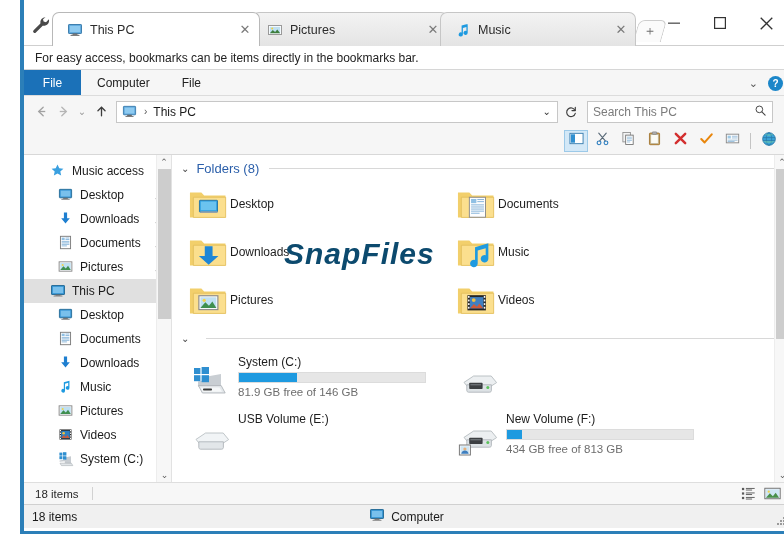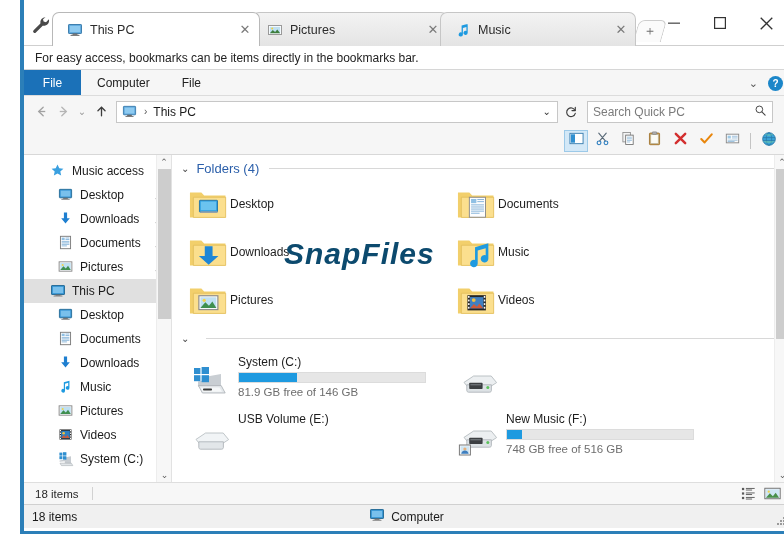--- a/index.html
+++ b/index.html
@@ -430,21 +430,21 @@
     </div>
 
     <div class="refreshbtn">
       <svg viewBox="0 0 16 16" width="14" height="14">
         <path d="M12.6 6.2A5 5 0 1 0 12.9 9.6" stroke="#3d3d3d" stroke-width="1.3" fill="none" stroke-linecap="round"></path>
         <path d="M12.9 2.6v3.8h-3.8" stroke="#3d3d3d" stroke-width="1.3" fill="none" stroke-linecap="round" stroke-linejoin="round"></path>
       </svg>
     </div>
 
     <div class="searchbox">
-      <span>Search Quick PC</span>
+      <span>Search This PC</span>
       <span class="search-ico">
         <svg viewBox="0 0 16 16" width="13" height="13">
             <circle cx="6.6" cy="6.6" r="4.1" fill="none" stroke="#444" stroke-width="1.2"></circle>
             <path d="M9.7 9.7l4 4" stroke="#444" stroke-width="1.3" stroke-linecap="round"></path>
           </svg>
       </span>
     </div>
   </div>
 
   <div class="cmdbar">
@@ -669,21 +669,21 @@
         <div class="thumb" style="top:14px; height:150px;"></div>
         <div class="arrow" style="position:absolute; bottom:0; width:15px;">⌄</div>
       </div>
     </div>
 
     <div class="mainpane">
       <div class="watermark">SnapFiles</div>
       <div id="groups-host">
           <div class="grouphdr">
             <span class="gchev">⌄</span>
-            <span>Folders (4)</span>
+            <span>Folders (8)</span>
             <span class="gline"></span>
           </div>
           <div class="tiles">
             <div class="tile">
               <span class="ticon">
                 <svg viewBox="0 0 40 34" width="38" height="33">
                   <path d="M1 4.4h12l3 3h22.4v23.2H1z" fill="#f2cf6b"></path>
                   <path d="M4.6 9.4h34v21.2H4.6z" fill="#fbdf8e" stroke="#e0bb58" stroke-width="0.8"></path>
                   <rect x="11" y="12.6" width="19" height="12.4" rx="0.6" fill="#2f9fe0" stroke="#2876a8" stroke-width="1"></rect>
                   <rect x="12.4" y="13.9" width="16.2" height="9.1" fill="#6bc3ef"></rect>
@@ -819,25 +819,25 @@
                   <rect x="11.2" y="15.8" width="13.4" height="6.2" rx="0.8" fill="#3c3f42"></rect>
                   <rect x="12.4" y="17" width="10.6" height="1.4" fill="#6a6f73"></rect>
                   <circle cx="29.8" cy="20.4" r="1.5" fill="#5cc25c"></circle>
                   <rect x="1.4" y="23" width="11" height="10" fill="#fbfbfb" stroke="#7a7a7a" stroke-width="1"></rect>
                   <rect x="2.6" y="24.2" width="8.6" height="7.6" fill="#cfe6f4"></rect>
                   <circle cx="6.9" cy="27" r="1.6" fill="#e8b07a"></circle>
                   <path d="M3.2 31.8c.6-2.2 1.9-3.2 3.7-3.2s3.1 1 3.7 3.2z" fill="#3f7fc0"></path>
                 </svg>
               </span>
               <span class="dinfo">
-                <span class="dname" style="display:block">New Music (F:)</span>
+                <span class="dname" style="display:block">New Volume (F:)</span>
                 <span class="dbar" style="display:block">
                   <i style="width:8%"></i>
                 </span>
-                <span class="dfree" style="display:block">748 GB free of 516 GB</span>
+                <span class="dfree" style="display:block">434 GB free of 813 GB</span>
               </span>
             </div>
           </div>
         </div>
 
       <div class="vscroll" style="right:0; top:0;">
         <div class="arrow">⌃</div>
         <div class="thumb" style="top:14px; height:170px;"></div>
         <div class="arrow" style="position:absolute; bottom:0; width:15px;">⌄</div>
       </div>

